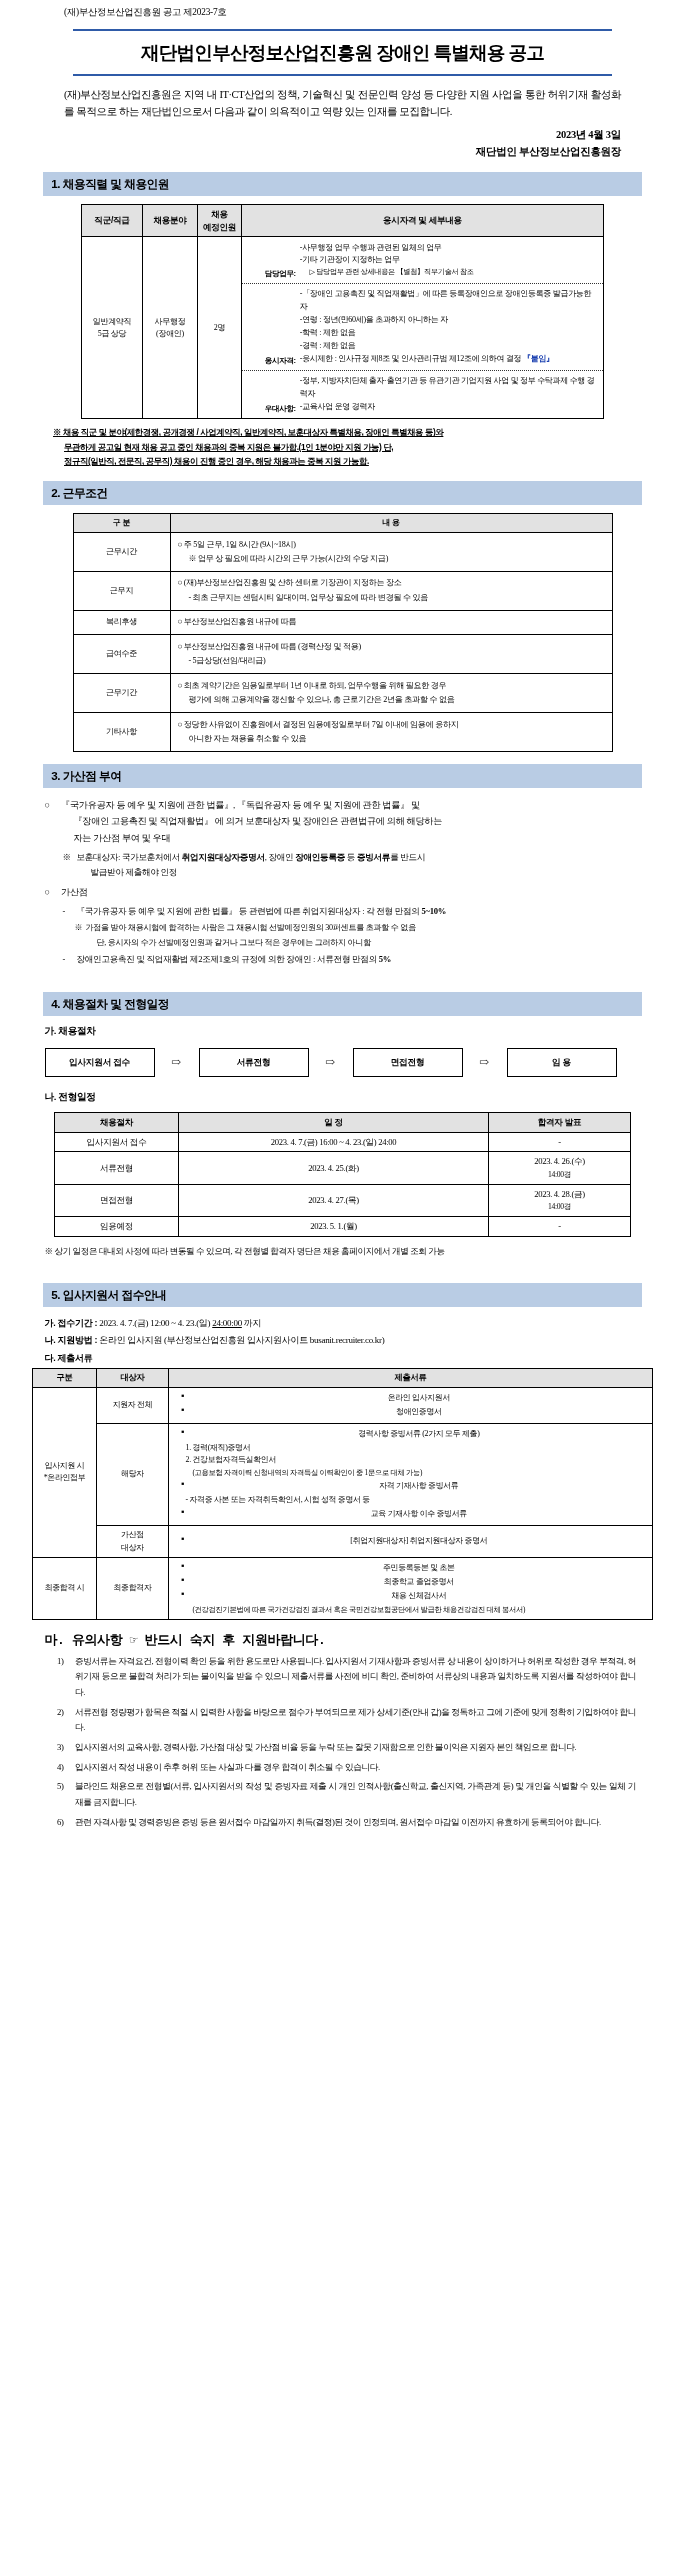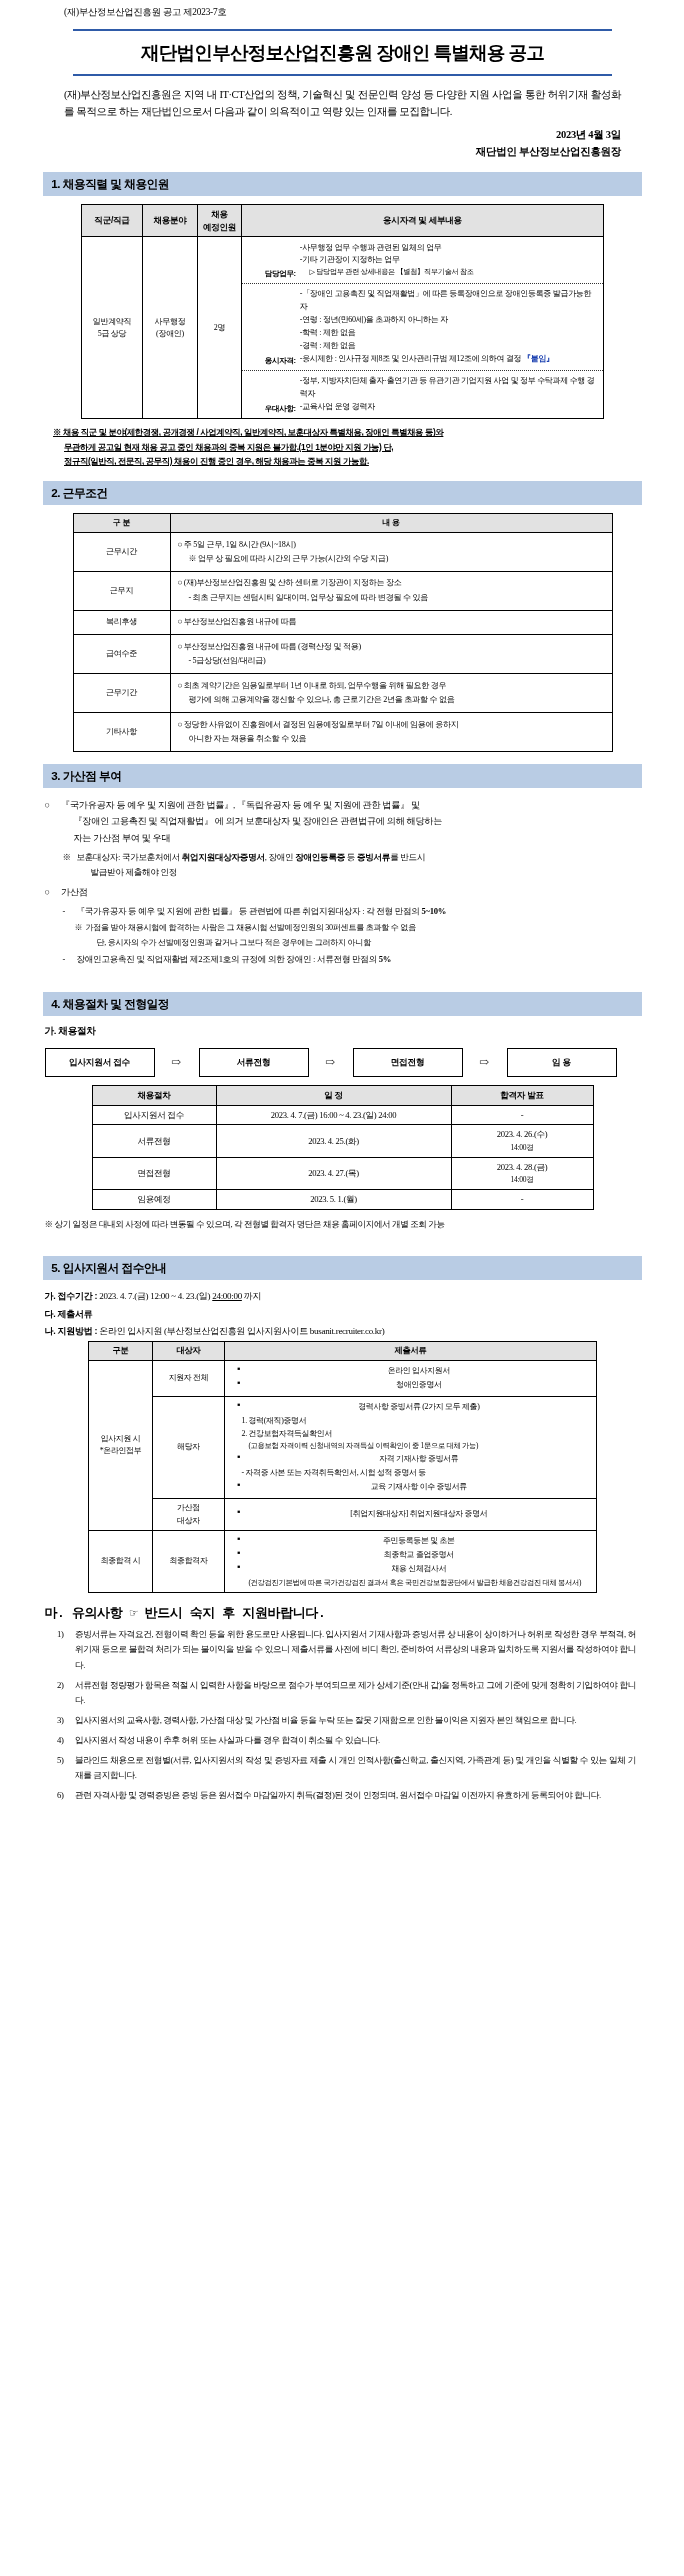--- a/index.html
+++ b/index.html
@@ -192,41 +192,41 @@
     width: 110px;
   }
   .flow .arw {
     width: 44px;
     text-align: center;
     font-size: 11.7px;
     color: #222;
   }
 
   
-  .t3 { width: 502px; padding-left: 24px; }
+  .t3 { width: 577px; padding-left: 24px; }
   .t3 th, .t3 td { padding: 8.3px 4.1px; font-size: 8.6px; }
   .t3 .c-step { width: 124px; }
   .t3 .c-annc { width: 142px; }
   .t3 td { text-align: center; }
   .t3 .small { font-size: 7.6px; }
 
   .note-line {
     margin: 8.3px 23.5px 0 23.5px;
     font-size: 8.6px;
     letter-spacing: -0.4px;
   }
 
   
   .s5 { margin: 2.8px 23.5px 0 23.5px; font-size: 9px; letter-spacing: -0.3px; }
   .s5 .row { line-height: 1.95; }
   .s5 .k { font-weight: bold; font-family: "Liberation Sans", sans-serif; }
   .u { text-decoration: underline; }
 
   
-  .t4 { width: 509px; margin-top: 5.5px; }
+  .t4 { width: 621px; margin-top: 5.5px; }
   .t4 th { padding: 4.1px 2.8px; font-size: 8.3px; }
   .t4 td { font-size: 7.9px; line-height: 1.6; padding: 4.1px 5.5px; }
   .t4 .c-div { width: 64px; }
   .t4 .c-tgt { width: 72px; }
   .t4 td.k { text-align: center; }
   .t4 ul { margin: 0; padding-left: 9.7px; list-style: none; }
   .t4 li { position: relative; padding-left: 7px; margin: 1.4px 0; text-align: center; }
   .t4 li:before {
     content: "\25A0";
     position: absolute; left: -1.4px; top: 0;
@@ -441,20 +441,21 @@
   <div class="flow">
     <div class="box">입사지원서 접수</div>
     <div class="arw">⇨</div>
     <div class="box">서류전형</div>
     <div class="arw">⇨</div>
     <div class="box">면접전형</div>
     <div class="arw">⇨</div>
     <div class="box">임  용</div>
   </div>
 
+  <div class="sub-head" style="margin-top:12.4px">나. 전형일정</div>
 
   <table class="grid t3" style="margin-top:8.3px">
     <thead>
       <tr>
         <th class="c-step">채용절차</th>
         <th>일  정</th>
         <th class="c-annc">합격자 발표</th>
       </tr>
     </thead>
     <tbody>
@@ -493,24 +494,24 @@
 
   <div class="note-line">※ 상기 일정은 대내외 사정에 따라 변동될 수 있으며, 각 전형별 합격자 명단은 채용 홈페이지에서 개별 조회 가능</div>
 
   <div class="sec-bar" style="margin-top:25px">5. 입사지원서 접수안내</div>
 
   <div class="s5">
     <div class="row">
       <span class="k">가. 접수기간 :</span><span> 2023. 4. 7.(금) 12:00 ~ 4. 23.(일) </span><span class="u">24:00:00</span><span> 까지</span>
     </div>
     <div class="row">
+      <span class="k">나. 지원방법 :</span><span> 온라인 입사지원 (부산정보산업진흥원 입사지원사이트 busanit.recruiter.co.kr)</span>
+    </div>
+    <div class="row">
       <span class="k">다. 제출서류</span>
-    </div>
-    <div class="row">
-      <span class="k">나. 지원방법 :</span><span> 온라인 입사지원 (부산정보산업진흥원 입사지원사이트 busanit.recruiter.co.kr)</span>
     </div>
   </div>
 
   <table class="grid t4">
     <thead>
       <tr>
         <th class="c-div">구분</th>
         <th class="c-tgt">대상자</th>
         <th>제출서류</th>
       </tr>

